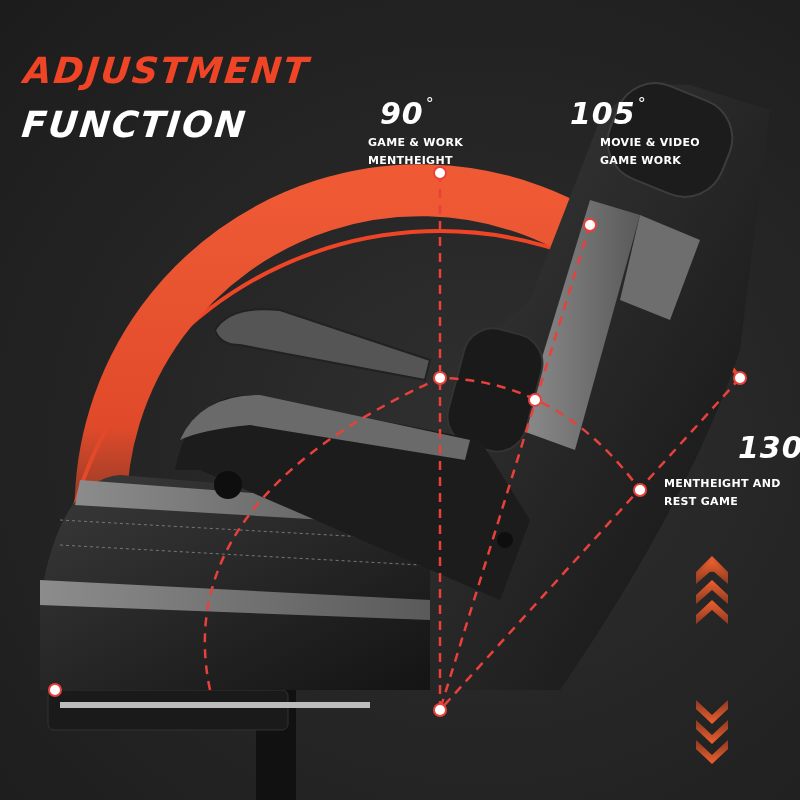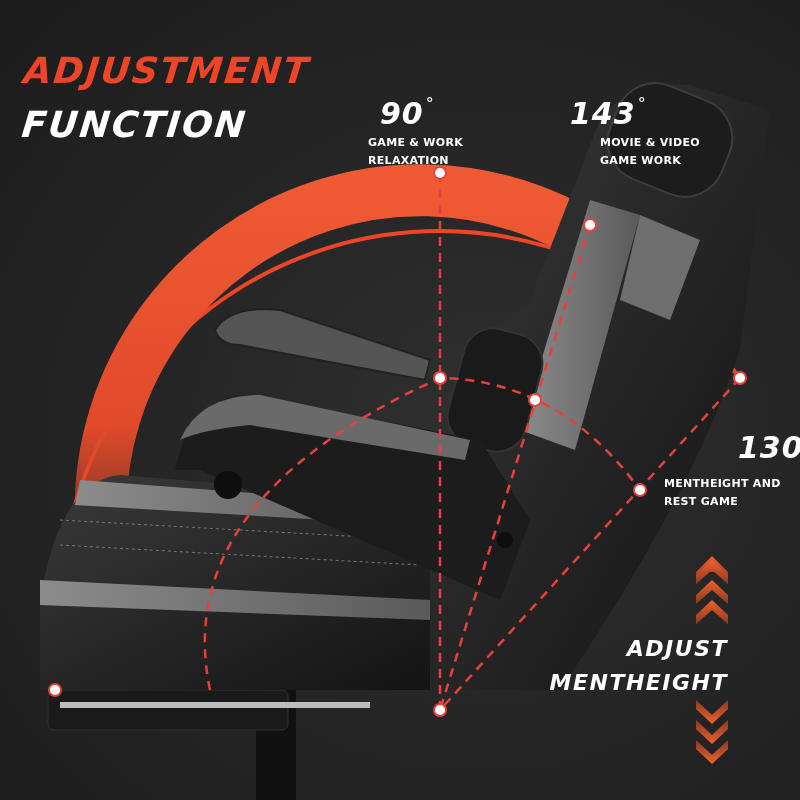--- a/index.html
+++ b/index.html
@@ -108,32 +108,28 @@
       <path d="M 696 740 L 712 755 L 728 740 L 728 749 L 712 764 L 696 749 Z"></path>
     </g>
   </svg>
 
   <div class="title-red">ADJUSTMENT</div>
   <div class="title-white">FUNCTION</div>
 
   <div class="deg" style="left:372px;top:96px;margin-left:8px;"><span>90</span><sup>°</sup></div>
   <div class="desc" style="left:368px;top:134px;">
     <div>GAME &amp; WORK</div>
-    <div>RELAXATION</div>
+    <div>MENTHEIGHT</div>
   </div>
 
-  <div class="deg" style="left:570px;top:96px;"><span>143</span><sup>°</sup></div>
+  <div class="deg" style="left:570px;top:96px;"><span>105</span><sup>°</sup></div>
   <div class="desc" style="left:600px;top:134px;">
     <div>MOVIE &amp; VIDEO</div>
     <div>GAME WORK</div>
   </div>
 
   <div class="deg" style="left:718px;top:430px;margin-left:20px;"><span>130</span><sup>°</sup></div>
   <div class="desc" style="left:664px;top:475px;">
     <div>MENTHEIGHT AND</div>
     <div>REST GAME</div>
   </div>
 
-  <div class="adjust">
-    <div>ADJUST</div>
-    <div>MENTHEIGHT</div>
-  </div>
 </div>
 
 </body></html>

